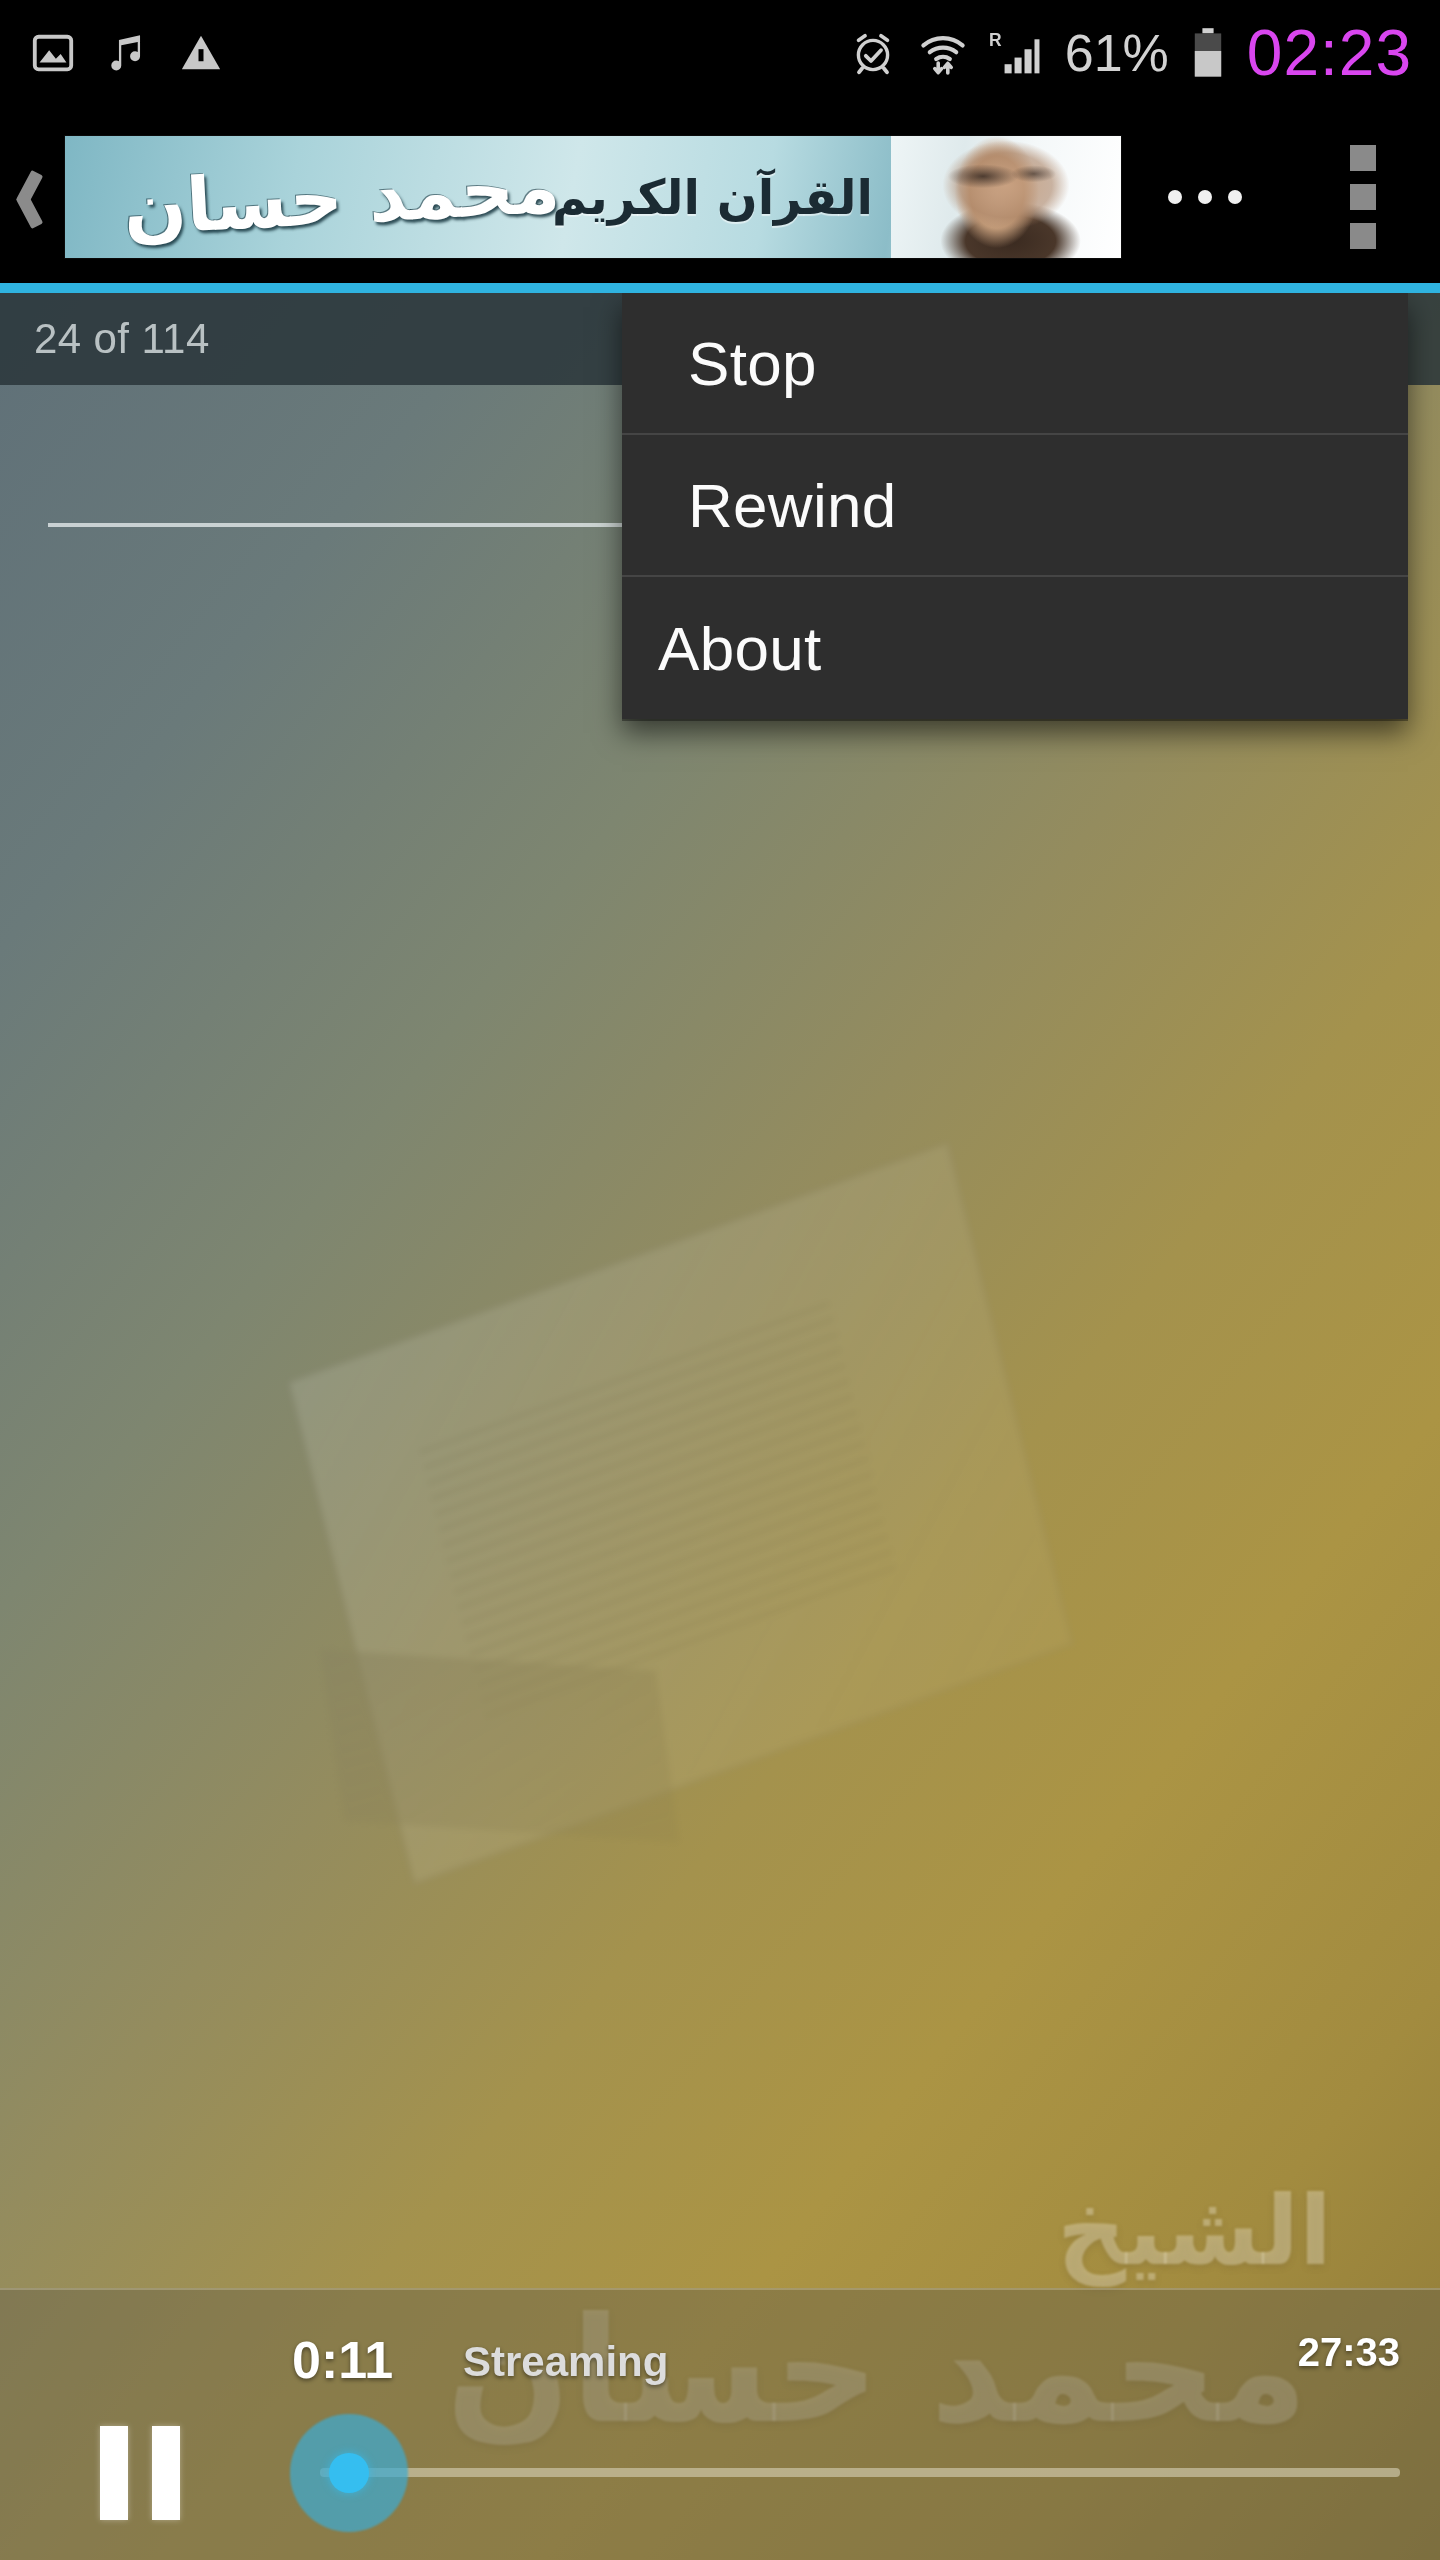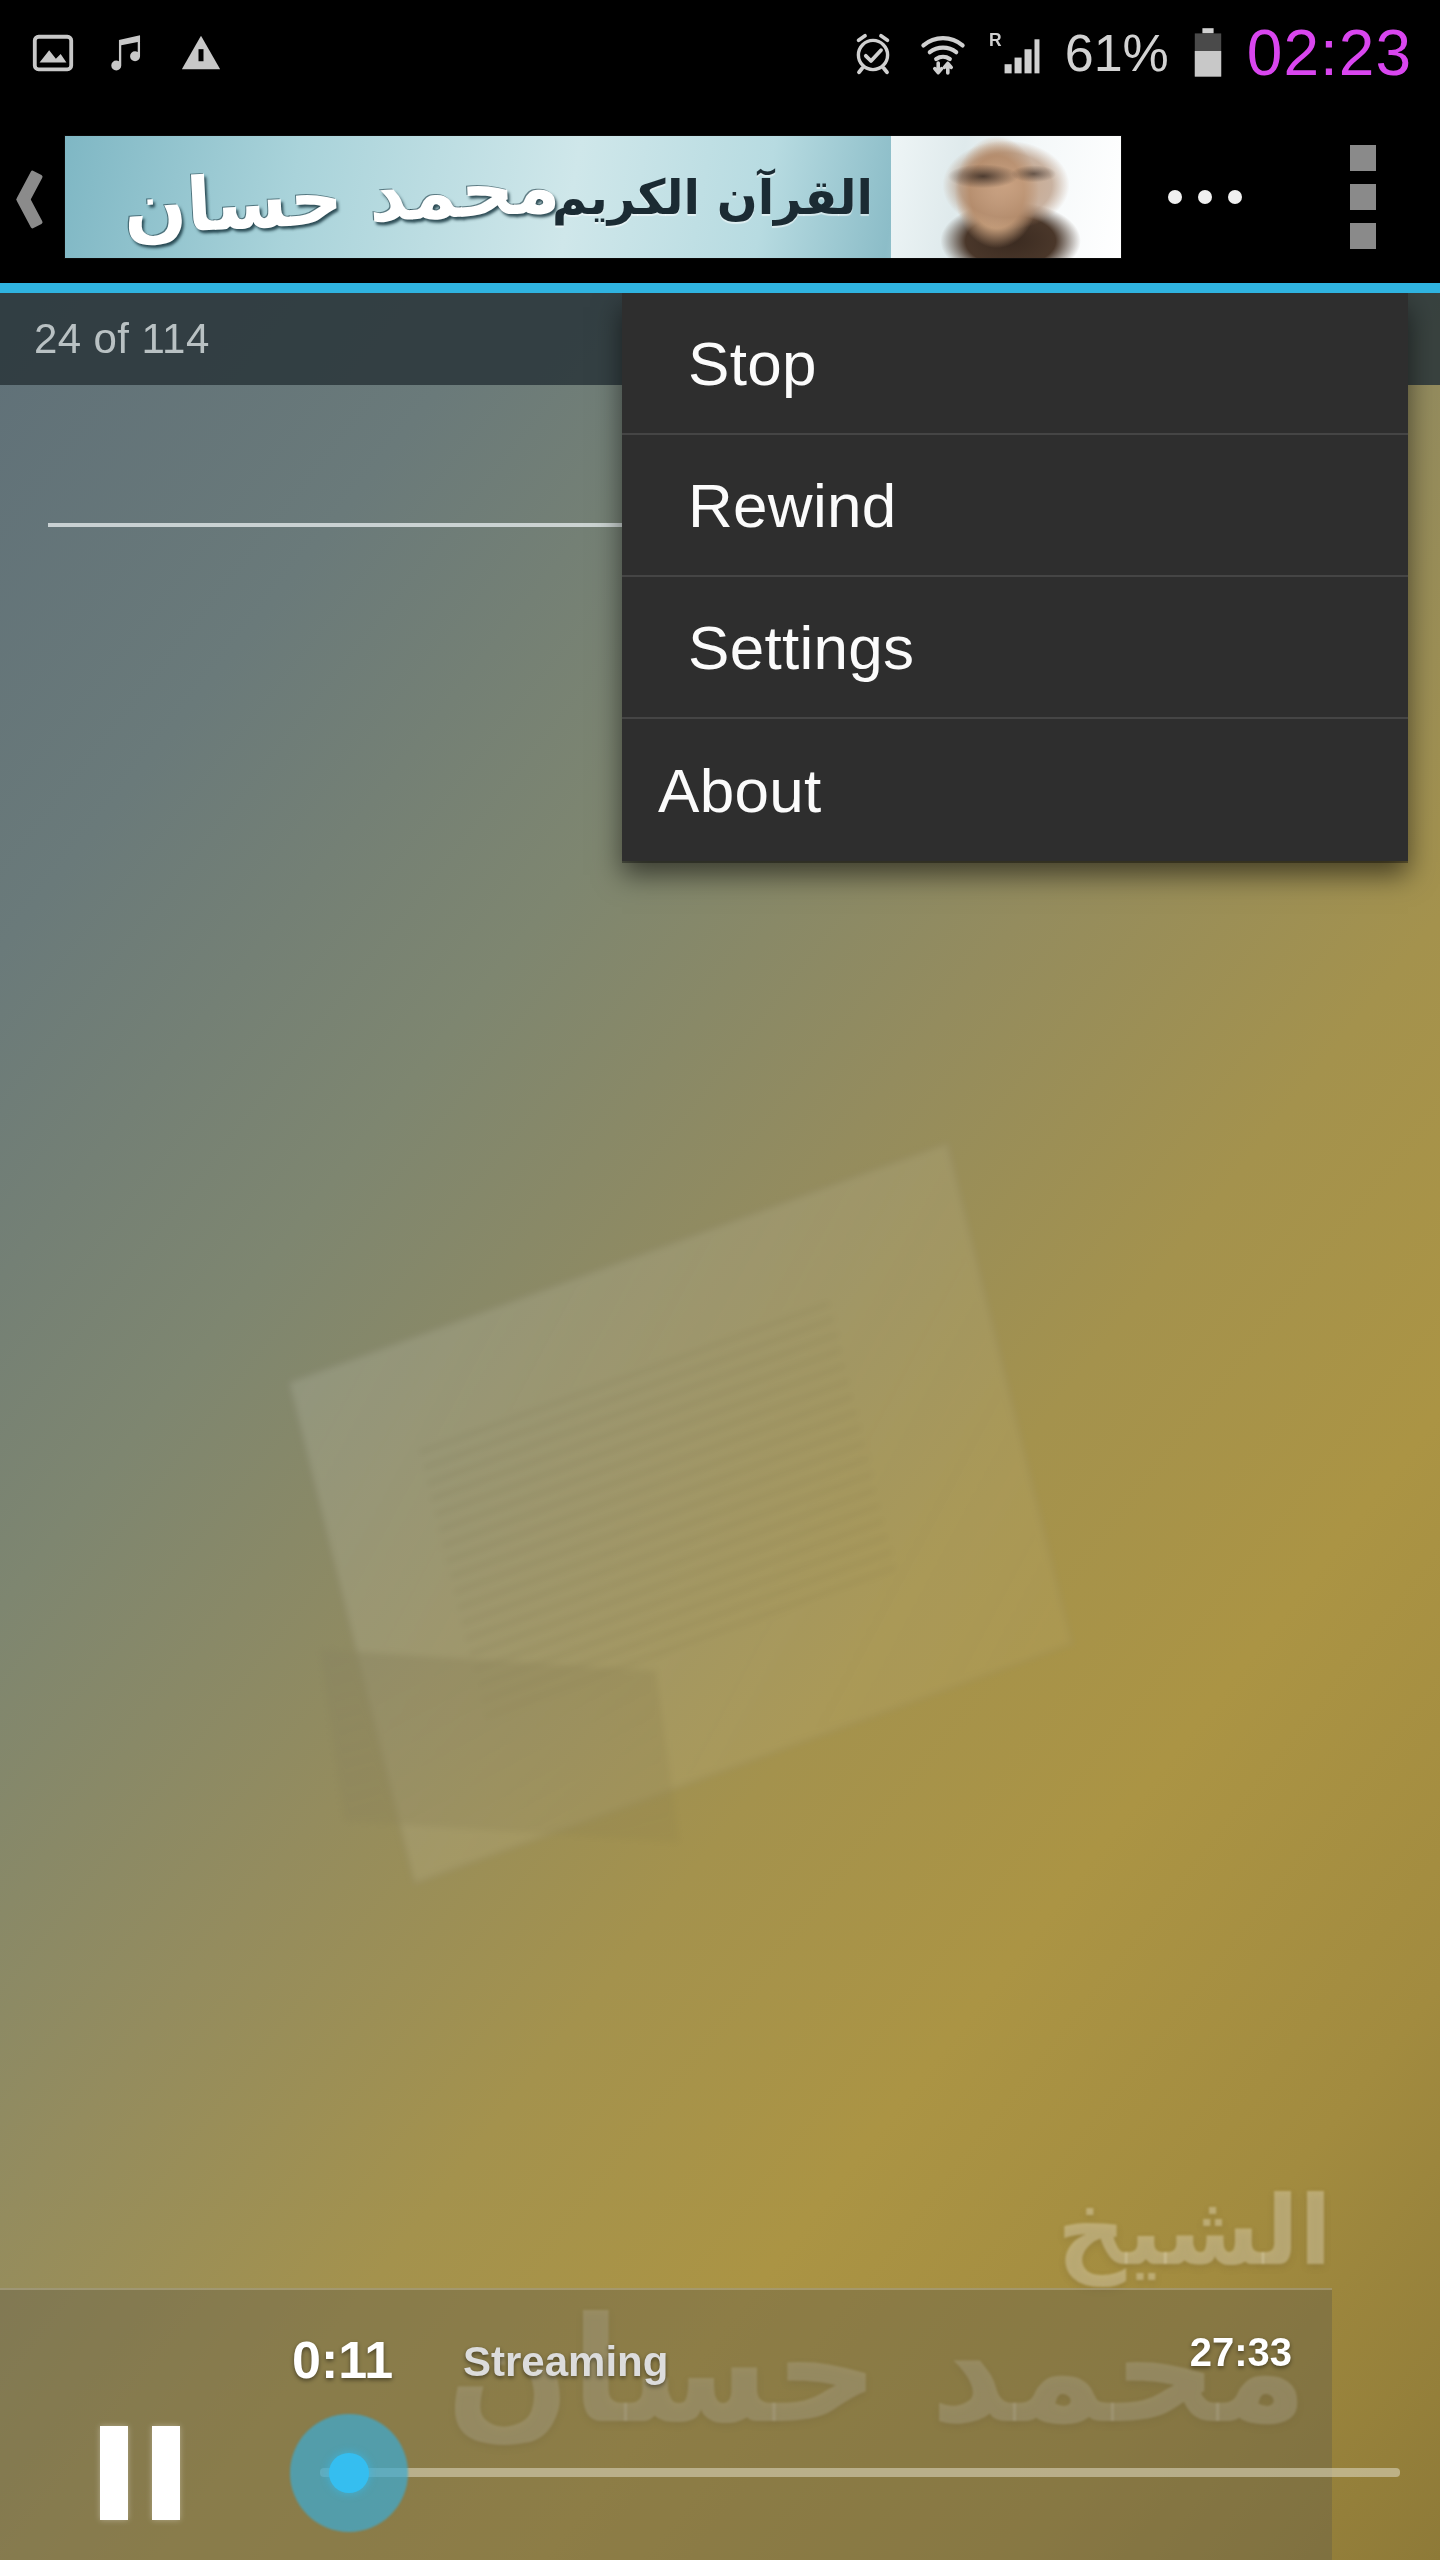--- a/index.html
+++ b/index.html
@@ -219,21 +219,21 @@
     font-size:62px;
     font-weight:400;
     border-bottom:2px solid #454545;
     letter-spacing:0.3px;
   }
   .menu-item:last-child { border-bottom:none;padding-left:36px; }
 
   
   .player {
     position:absolute; left:0; bottom:0;
-    width:1332px; height:272px;
+    width:1440px; height:272px;
     background:rgba(104,98,74,0.45);
     border-top:2px solid rgba(225,220,195,0.30);
     z-index:30;
   }
   .player-times {
     position:relative; height:120px;
     display:flex; align-items:center;
   }
   .t-elapsed {
     position:absolute; left:292px; top:40px;
@@ -370,21 +370,20 @@
   </div>
 
   <div class="counter-bar">
     <span class="counter-text">24 of 114</span>
   </div>
   <div class="list-divider"></div>
 
   <div class="menu">
     <div class="menu-item">Stop</div>
     <div class="menu-item">Rewind</div>
-    <div class="menu-item">Settings</div>
     <div class="menu-item">About</div>
   </div>
 
   <div class="player">
     <div class="player-times">
       <span class="t-elapsed">0:11</span>
       <span class="t-status">Streaming</span>
       <span class="t-total">27:33</span>
     </div>
 

